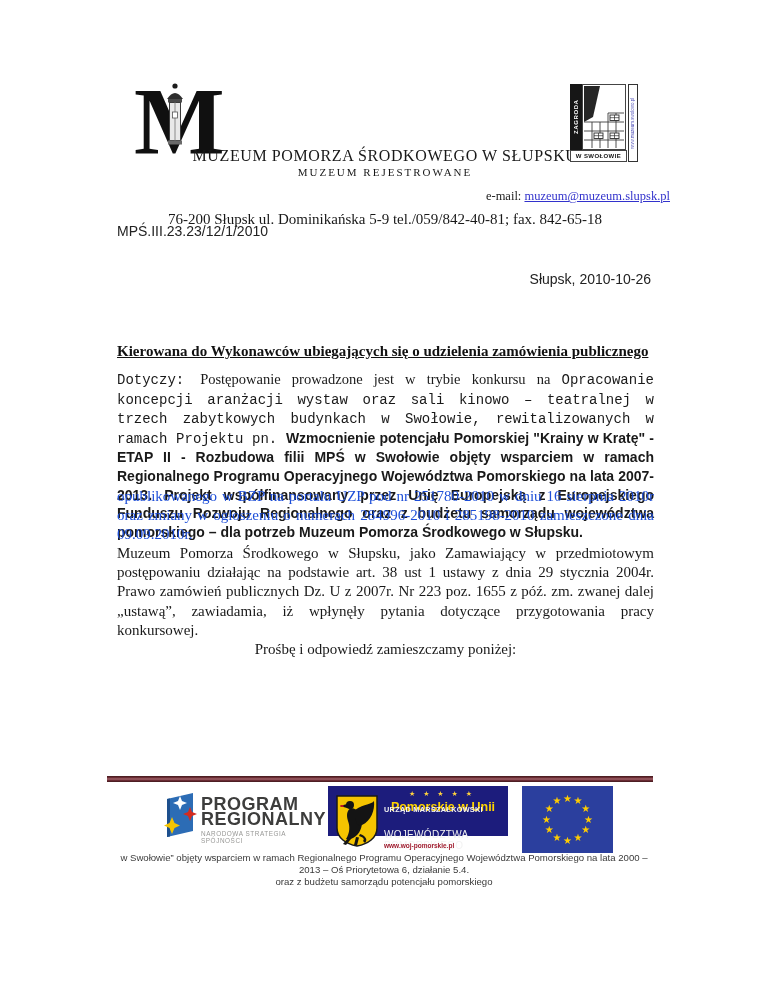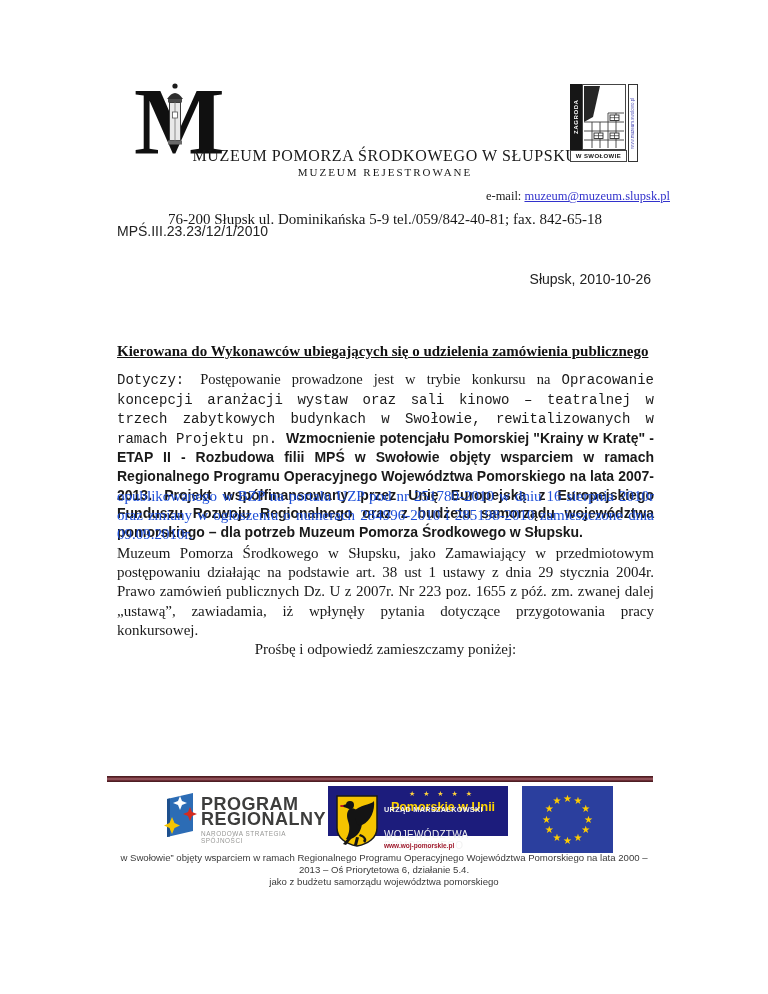--- a/index.html
+++ b/index.html
@@ -189,16 +189,16 @@
       <text x="27.3" y="47">★</text>
       <text x="24.5" y="36.5">★</text>
       <text x="27.3" y="26">★</text>
       <text x="35" y="18.3">★</text>
     </g>
   </svg>
 
   <div class="abs footer-text">
     <div>w Swołowie” objęty wsparciem w ramach Regionalnego Programu Operacyjnego Województwa Pomorskiego na lata 2000 –</div>
     <div>2013 – Oś Priorytetowa 6, działanie 5.4.</div>
-    <div>jako z budżetu samorządu województwa pomorskiego</div>
+    <div>oraz z budżetu samorządu potencjału pomorskiego</div>
   </div>
 
 </div>
 
 </body></html>

